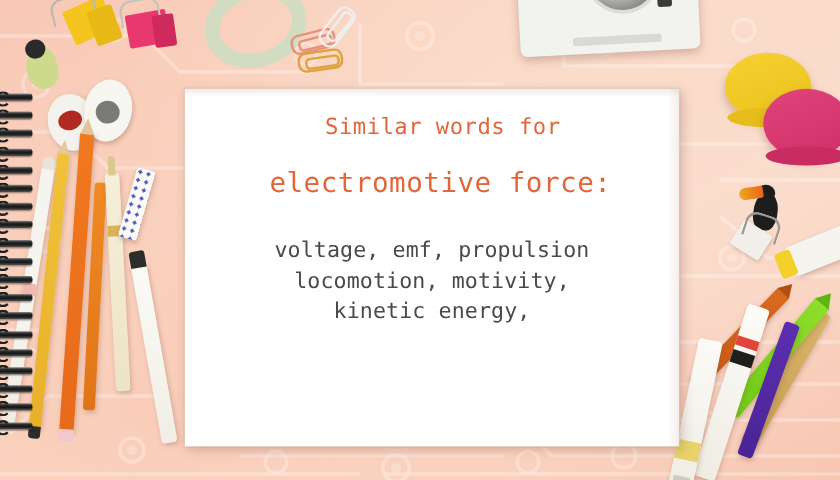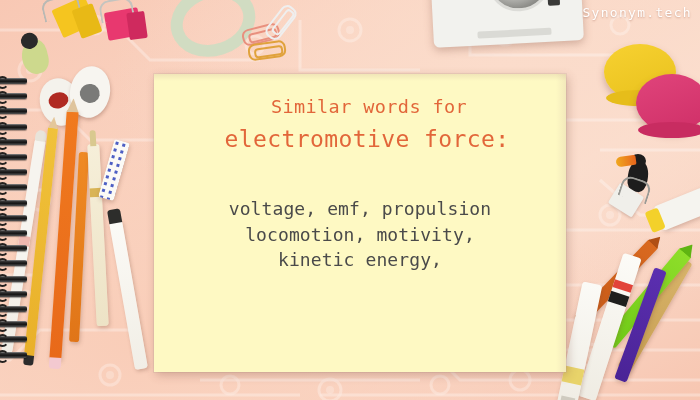--- a/index.html
+++ b/index.html
@@ -17,21 +17,21 @@
       radial-gradient(ellipse at 72% 18%, #fbdccb 0%, rgba(251,220,203,0) 55%),
       radial-gradient(ellipse at 20% 85%, #f9cdb8 0%, rgba(249,205,184,0) 60%),
       linear-gradient(150deg,#f8c8b4 0%,#fad6c4 38%,#fbdfd0 62%,#f7c6b1 100%);
   }
   .circuit{position:absolute;inset:0;opacity:.55;}
   .circuit svg{width:100%;height:100%;display:block;}
 
   
   .notepad{
     position:absolute;left:154px;top:74px;width:412px;height:298px;
-    background:#fef9c3;
+    background:#ffffff;
     box-shadow:2px 3px 9px rgba(120,70,55,.30), 0 0 0 1px rgba(200,170,160,.25);
   }
   .notepad:after{ 
     content:"";position:absolute;right:0;top:0;width:10px;height:100%;
     background:linear-gradient(to left,rgba(190,160,150,.18),rgba(190,160,150,0));
   }
   .page-top-shade{
     position:absolute;left:0;top:0;width:100%;height:7px;
     background:linear-gradient(to bottom,rgba(185,150,140,.20),rgba(185,150,140,0));
   }
@@ -48,21 +48,21 @@
     border:2px solid #23211f;border-right-color:transparent;border-radius:50%;
   }
 
   
   .pad-text{position:absolute;left:0;top:0;width:100%;height:100%;}
   .title{
     position:absolute;left:0;top:24px;width:100%;
     text-align:center;color:#e2663a;line-height:1.0;
   }
   .title .l1{display:block;font-size:18.5px;letter-spacing:.4px;margin-left:18px;}
-  .title .l2{display:block;font-size:23px;letter-spacing:.4px;margin-top:11px;margin-left:14px;}
+  .title .l2{display:block;font-size:23px;letter-spacing:.4px;margin-top:25px;margin-left:14px;}
   .words{
     position:absolute;left:0;top:122px;width:100%;
     text-align:center;color:#4a4a4a;font-size:18px;line-height:25.5px;
     letter-spacing:.1px;
   }
   .words span{display:block;}
 
   
   .brand{
     position:absolute;right:8px;top:5px;
@@ -367,15 +367,14 @@
       <div class="ring" style="top: 167.2px;"></div>
       <div class="ring" style="top: 182.4px;"></div>
       <div class="ring" style="top: 197.6px;"></div>
       <div class="ring" style="top: 212.8px;"></div>
       <div class="ring" style="top: 228px;"></div>
       <div class="ring" style="top: 243.2px;"></div>
       <div class="ring" style="top: 258.4px;"></div>
       <div class="ring" style="top: 273.6px;"></div>
     </div>
 
-  <div class="brand">Synonym.tech</div>
 
 </div>
 
 </body></html>

